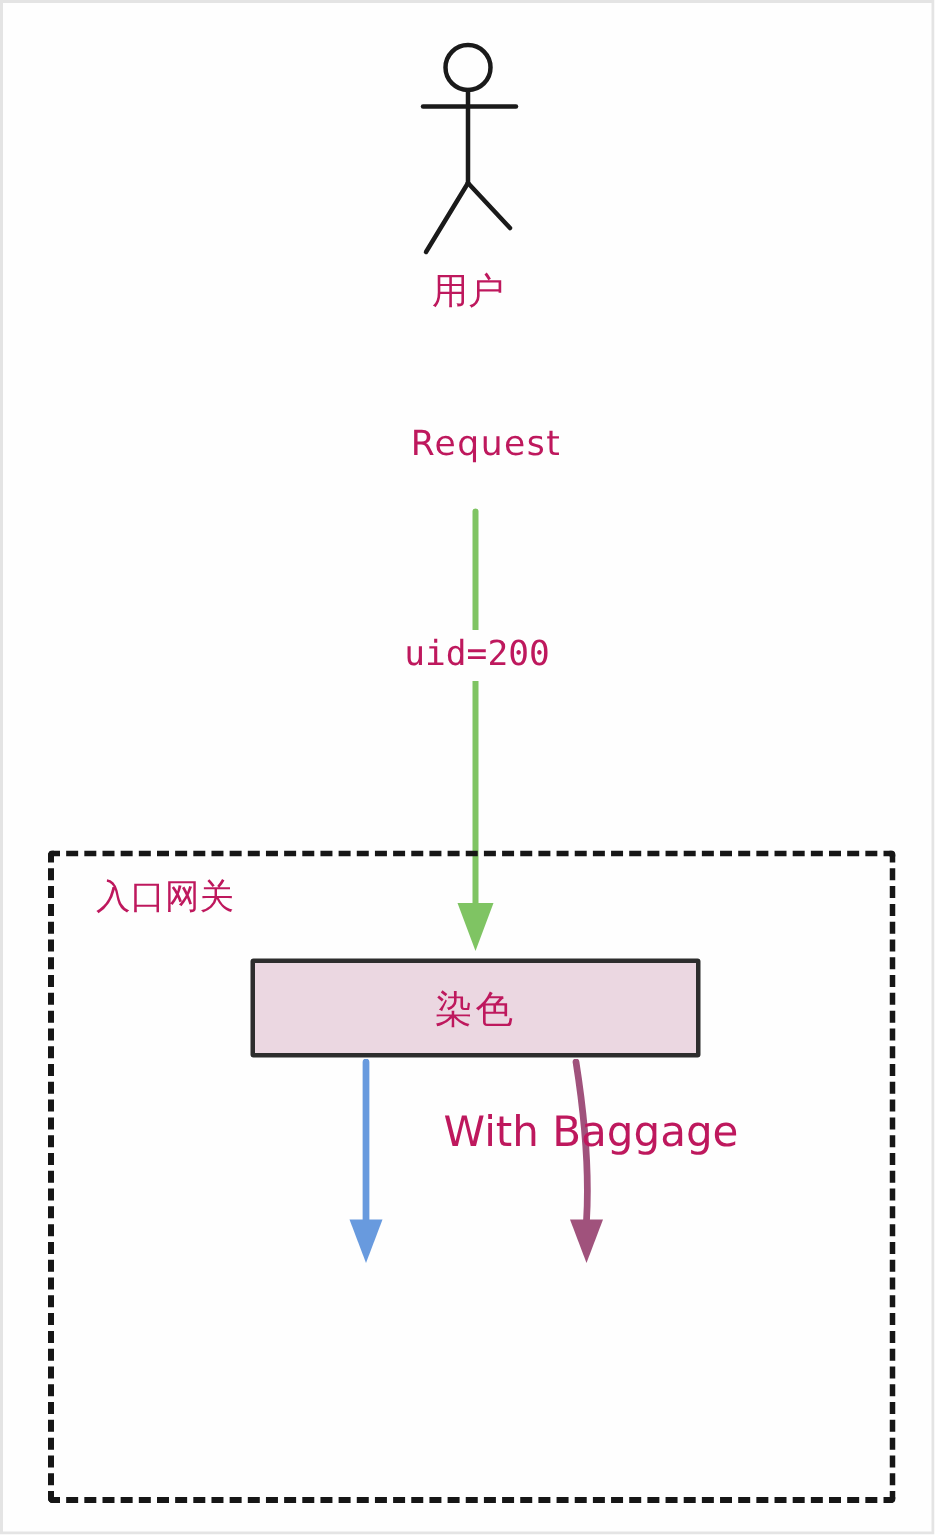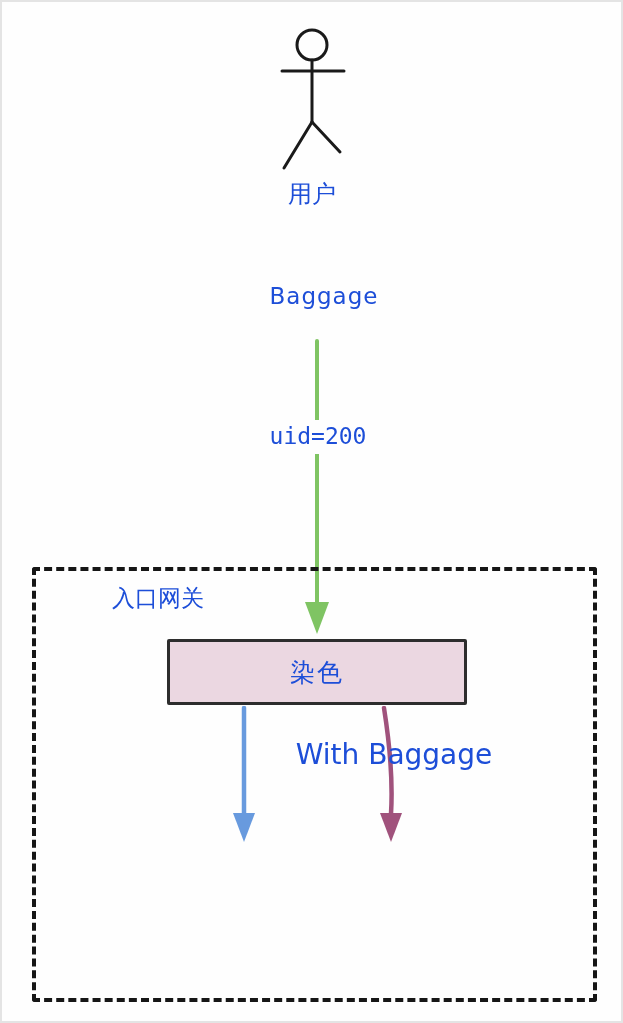--- a/index.html
+++ b/index.html
@@ -9,21 +9,21 @@
     font-family: "DejaVu Sans", "Liberation Sans", sans-serif;
   }
   .canvas {
     position: relative;
     width: 623px;
     height: 1023px;
     background: #fefefe;
     border: 2px solid #e4e4e4;
     box-sizing: border-box;
     overflow: hidden;
-    color: #1d4ed8;
+    color: #be185d;
   }
   .abs { position: absolute; }
   .label {
     text-align: center;
     white-space: nowrap;
     line-height: 1.2;
   }
   .actor-label { left: 248px; top: 178px; width: 124px; font-size: 24px; }
   .request-label { left: 237px; top: 281px; width: 170px; font-size: 23px; letter-spacing: 1px; }
   .uid-label {
@@ -36,21 +36,20 @@
   .gateway-box {
     left: 30px; top: 565px; width: 565px; height: 435px;
     border: 4px dashed #161616;
     border-radius: 3px;
     box-sizing: border-box;
   }
   .gateway-label {
     left: 62px; top: 583px; width: 160px;
     font-size: 23px;
     text-align: left;
-    margin-left: 48px;
   }
   .node {
     width: 300px; height: 66px;
     border: 3px solid #2d2d2d;
     border-radius: 2px;
     box-sizing: border-box;
     display: flex;
     align-items: center;
     justify-content: center;
     font-size: 25px;
@@ -71,21 +70,21 @@
       <circle cx="58" cy="27" r="15"></circle>
       <line x1="58" y1="42" x2="58" y2="104"></line>
       <line x1="28" y1="53" x2="90" y2="53"></line>
       <line x1="58" y1="104" x2="30" y2="150"></line>
       <line x1="58" y1="104" x2="86" y2="134"></line>
     </g>
   </svg>
 
   <div class="abs label actor-label">用户</div>
 
-  <div class="abs label request-label">Baggage</div>
+  <div class="abs label request-label">Request</div>
 
   <svg class="abs" style="left:293px; top:336px;" width="44" height="300" viewBox="0 0 44 300">
     <g stroke-width="4" stroke-linecap="round" fill="none" stroke="#7fc463">
       <line x1="22" y1="3" x2="22" y2="268"></line>
       <polygon points="22,296 10,264 34,264" stroke="none" fill="#7fc463"></polygon>
     </g>
   </svg>
 
   <div class="abs label uid-label">uid=200</div>
 

